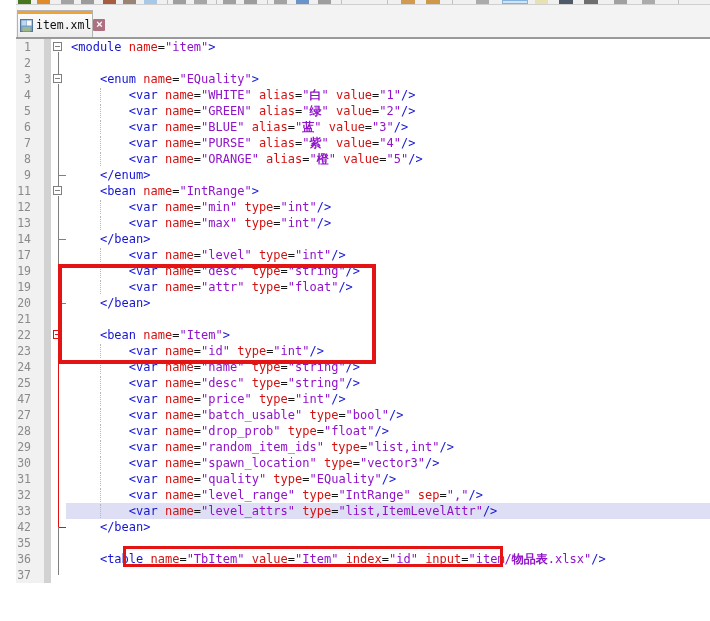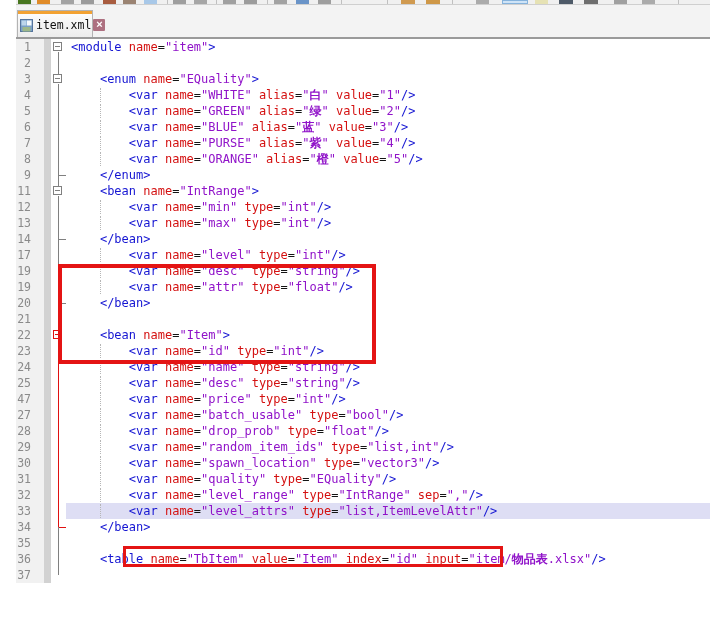--- a/index.html
+++ b/index.html
@@ -425,21 +425,21 @@
       <div class="row">
         <span class="ln">33</span>
         <span class="strip"></span>
         <span class="fold">
           <i class="fu" style="background: rgb(224, 16, 16);"></i>
           <i class="fd" style="background: rgb(224, 16, 16);"></i>
         </span>
         <span class="code cur"><i class="guide"></i><span class="tok-w">        </span><span class="tok-t">&lt;var</span><span class="tok-w"> </span><span class="tok-a">name</span><span class="tok-e">=</span><span class="tok-q">"level_attrs"</span><span class="tok-w"> </span><span class="tok-a">type</span><span class="tok-e">=</span><span class="tok-q">"list,ItemLevelAttr"</span><span class="tok-t">/&gt;</span></span>
       </div>
       <div class="row">
-        <span class="ln">34</span>
+        <span class="ln">42</span>
         <span class="strip"></span>
         <span class="fold">
           <i class="fu" style="background: rgb(224, 16, 16);"></i>
           <i class="fd" style="background: rgb(128, 128, 128);"></i>
           <i class="fstub" style="background: rgb(224, 16, 16);"></i>
         </span>
         <span class="code"><span class="tok-w">    </span><span class="tok-t">&lt;/bean&gt;</span></span>
       </div>
       <div class="row">
         <span class="ln">35</span>

